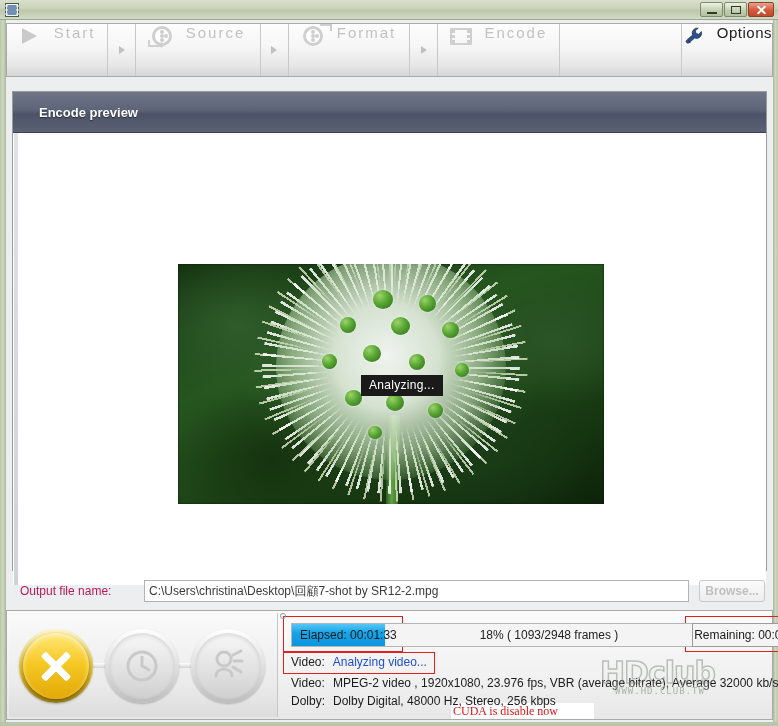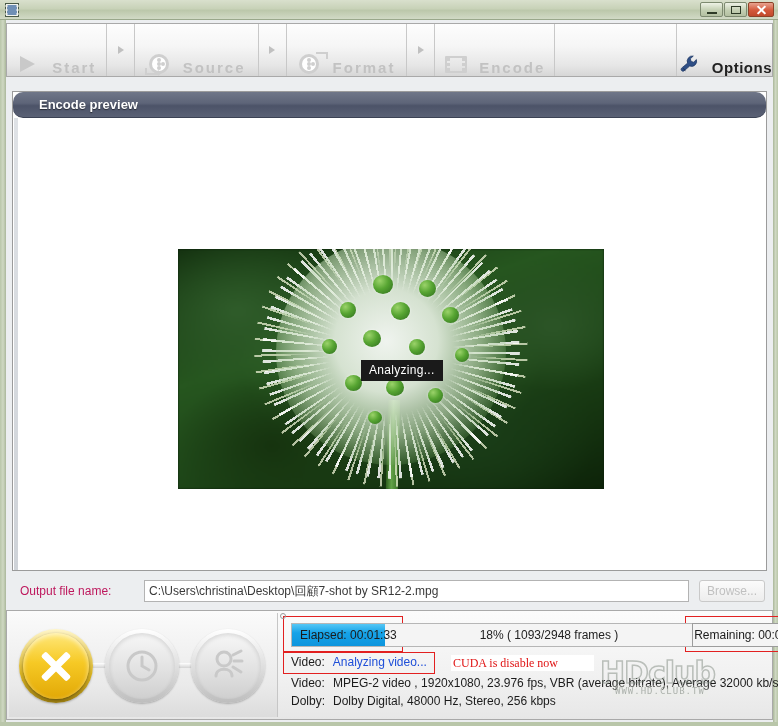--- a/index.html
+++ b/index.html
@@ -61,25 +61,24 @@
   
   #nav{
     position:absolute;left:6px;top:23px;width:767px;height:54px;
     box-sizing:border-box;
     background:linear-gradient(to bottom,#fdfdfd 0%,#f3f3f3 40%,#e3e3e3 78%,#d2d2d2 100%);
     border:1px solid #a9a9a9;
     display:flex;align-items:stretch;
   }
   .nav-step{
     position:relative;
-    display:flex;align-items:flex-end;justify-content:center;
+    display:flex;align-items:flex-start;justify-content:center;
     border-right:1px solid #c8c8c8;
     box-sizing:border-box;
     background:linear-gradient(to bottom,#fdfdfd 0%,#f6f6f6 42%,#e6e6e6 80%,#d6d6d6 100%);
-    font-weight:bold;
   }
   .nav-step.w-start{width:120px;}
   .nav-step.w-source{width:148px;}
   .nav-step.w-format{width:144px;}
   .nav-step.w-encode{width:144px;}
   .nav-step.w-gap{width:145px;}
   .nav-step.w-options{width:auto;flex:1;border-right:none;}
   .nav-arrow{
     width:32px;display:flex;align-items:center;justify-content:center;
     border-right:1px solid #c8c8c8;
@@ -121,24 +120,24 @@
   .film i{position:absolute;width:3px;height:3px;background:#cfcfcf;display:block;}
   
   .wrench{position:absolute;left:2px;top:3px;width:22px;height:19px;}
 
   
   #preview-panel{
     position:absolute;left:12px;top:91px;width:755px;height:480px;
     border:1px solid #9b9b9b;box-sizing:border-box;background:#fff;
   }
   #preview-header{
-    height:26px;box-sizing:border-box;
+    height:41px;box-sizing:border-box;
     background:linear-gradient(to bottom,#6f7688 0%,#5d6478 45%,#4c5368 55%,#5a6175 100%);
     border-bottom:1px solid #3b4254;
-    display:flex;align-items:center;border-radius:10px;
+    display:flex;align-items:center;
   }
   #preview-header .ph-title{
     color:#fff;font-weight:bold;font-size:13px;margin-left:26px;
     text-shadow:0 1px 1px rgba(0,0,0,.5);
   }
   #preview-body{
     position:relative;height:452px;background:#fff;
     border-left:1px solid #fff;
   }
   .pv-sidebar{position:absolute;left:0;top:0;width:4px;height:452px;
@@ -199,21 +198,21 @@
   #output-label{position:absolute;left:8px;top:4px;color:#be185d;font-size:12px;}
   #output-field{
     position:absolute;left:132px;top:0;width:545px;height:22px;box-sizing:border-box;
     border:1px solid #b3b3b3;background:#fff;color:#3a3a3a;font-size:12px;
     padding:2px 4px;outline:none;font-family:"Liberation Sans",sans-serif;
   }
   #browse-btn{
     position:absolute;left:687px;top:0;width:66px;height:22px;box-sizing:border-box;
     border:1px solid #c9c9c9;border-radius:3px;color:#c0c0c0;font-size:12px;
     background:linear-gradient(to bottom,#fbfbfb,#ededed);
-    display:flex;align-items:center;justify-content:center;
+    display:flex;align-items:center;justify-content:center;font-weight:bold;
   }
 
   
   #bottom{
     position:absolute;left:6px;top:610px;width:767px;height:110px;
     box-sizing:border-box;border:1px solid #a9a9a9;
     background:linear-gradient(to bottom,#fbfbfb,#f1f1f1 60%,#e7e7e7);
   }
   #btn-group{
     position:absolute;left:2px;top:2px;width:268px;height:104px;
@@ -489,21 +488,21 @@
         <span id="elapsed-text">Elapsed: 00:01:33</span>
         <span id="percent-text">18% ( 1093/2948  frames )</span>
       </div>
 
       <div id="remaining-box">Remaining: 00:06:52</div>
 
       <div id="status-line">
         <span>Video:</span><span class="val" style="color: rgb(31, 79, 216);">Analyzing video...</span>
       </div>
 
-      <div id="cuda-note" style="color: rgb(224, 20, 20);">CUDA is disable now</div>
+      <div id="cuda-note" style="color: rgb(224, 20, 20); margin-top: 48px;">CUDA is disable now</div>
 
       <div class="info-line" id="video-line">
         <span class="info-key">Video:</span><span>MPEG-2 video , 1920x1080, 23.976 fps, VBR (average bitrate), Average 32000 kb/s</span>
       </div>
 
       <div class="info-line" id="audio-line">
         <span class="info-key">Dolby:</span><span>Dolby Digital, 48000 Hz, Stereo, 256 kbps</span>
       </div>
 
       <div id="watermark">

